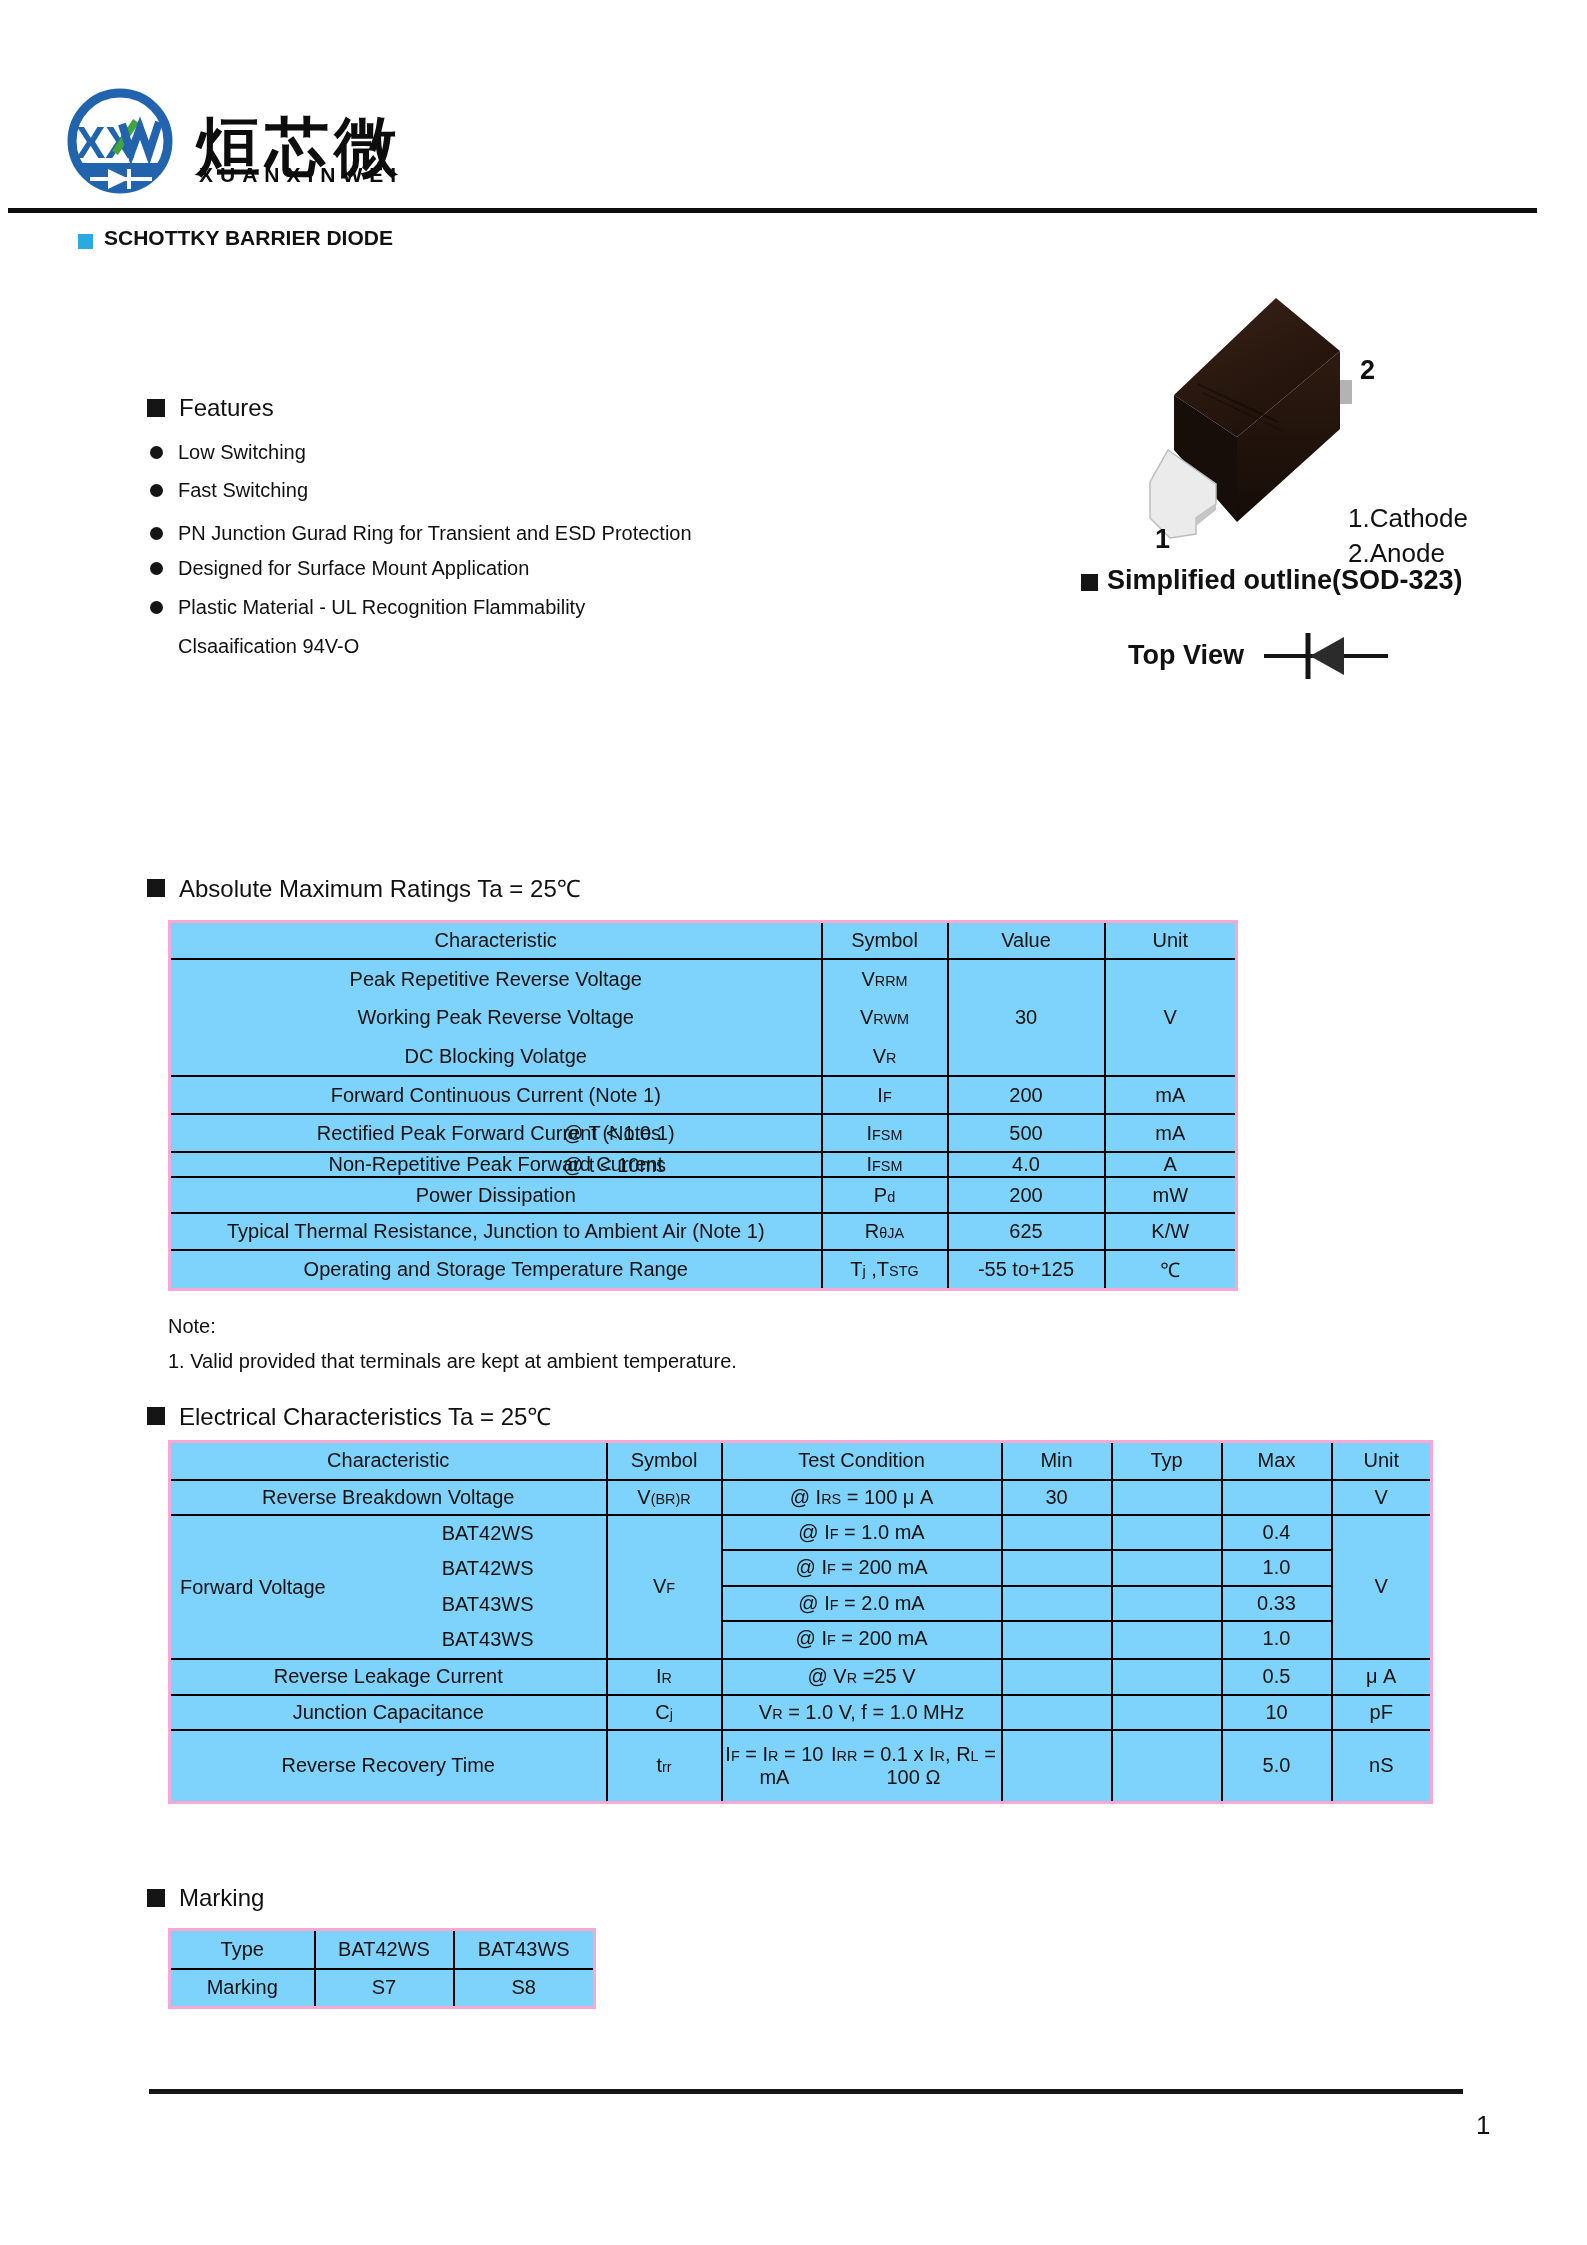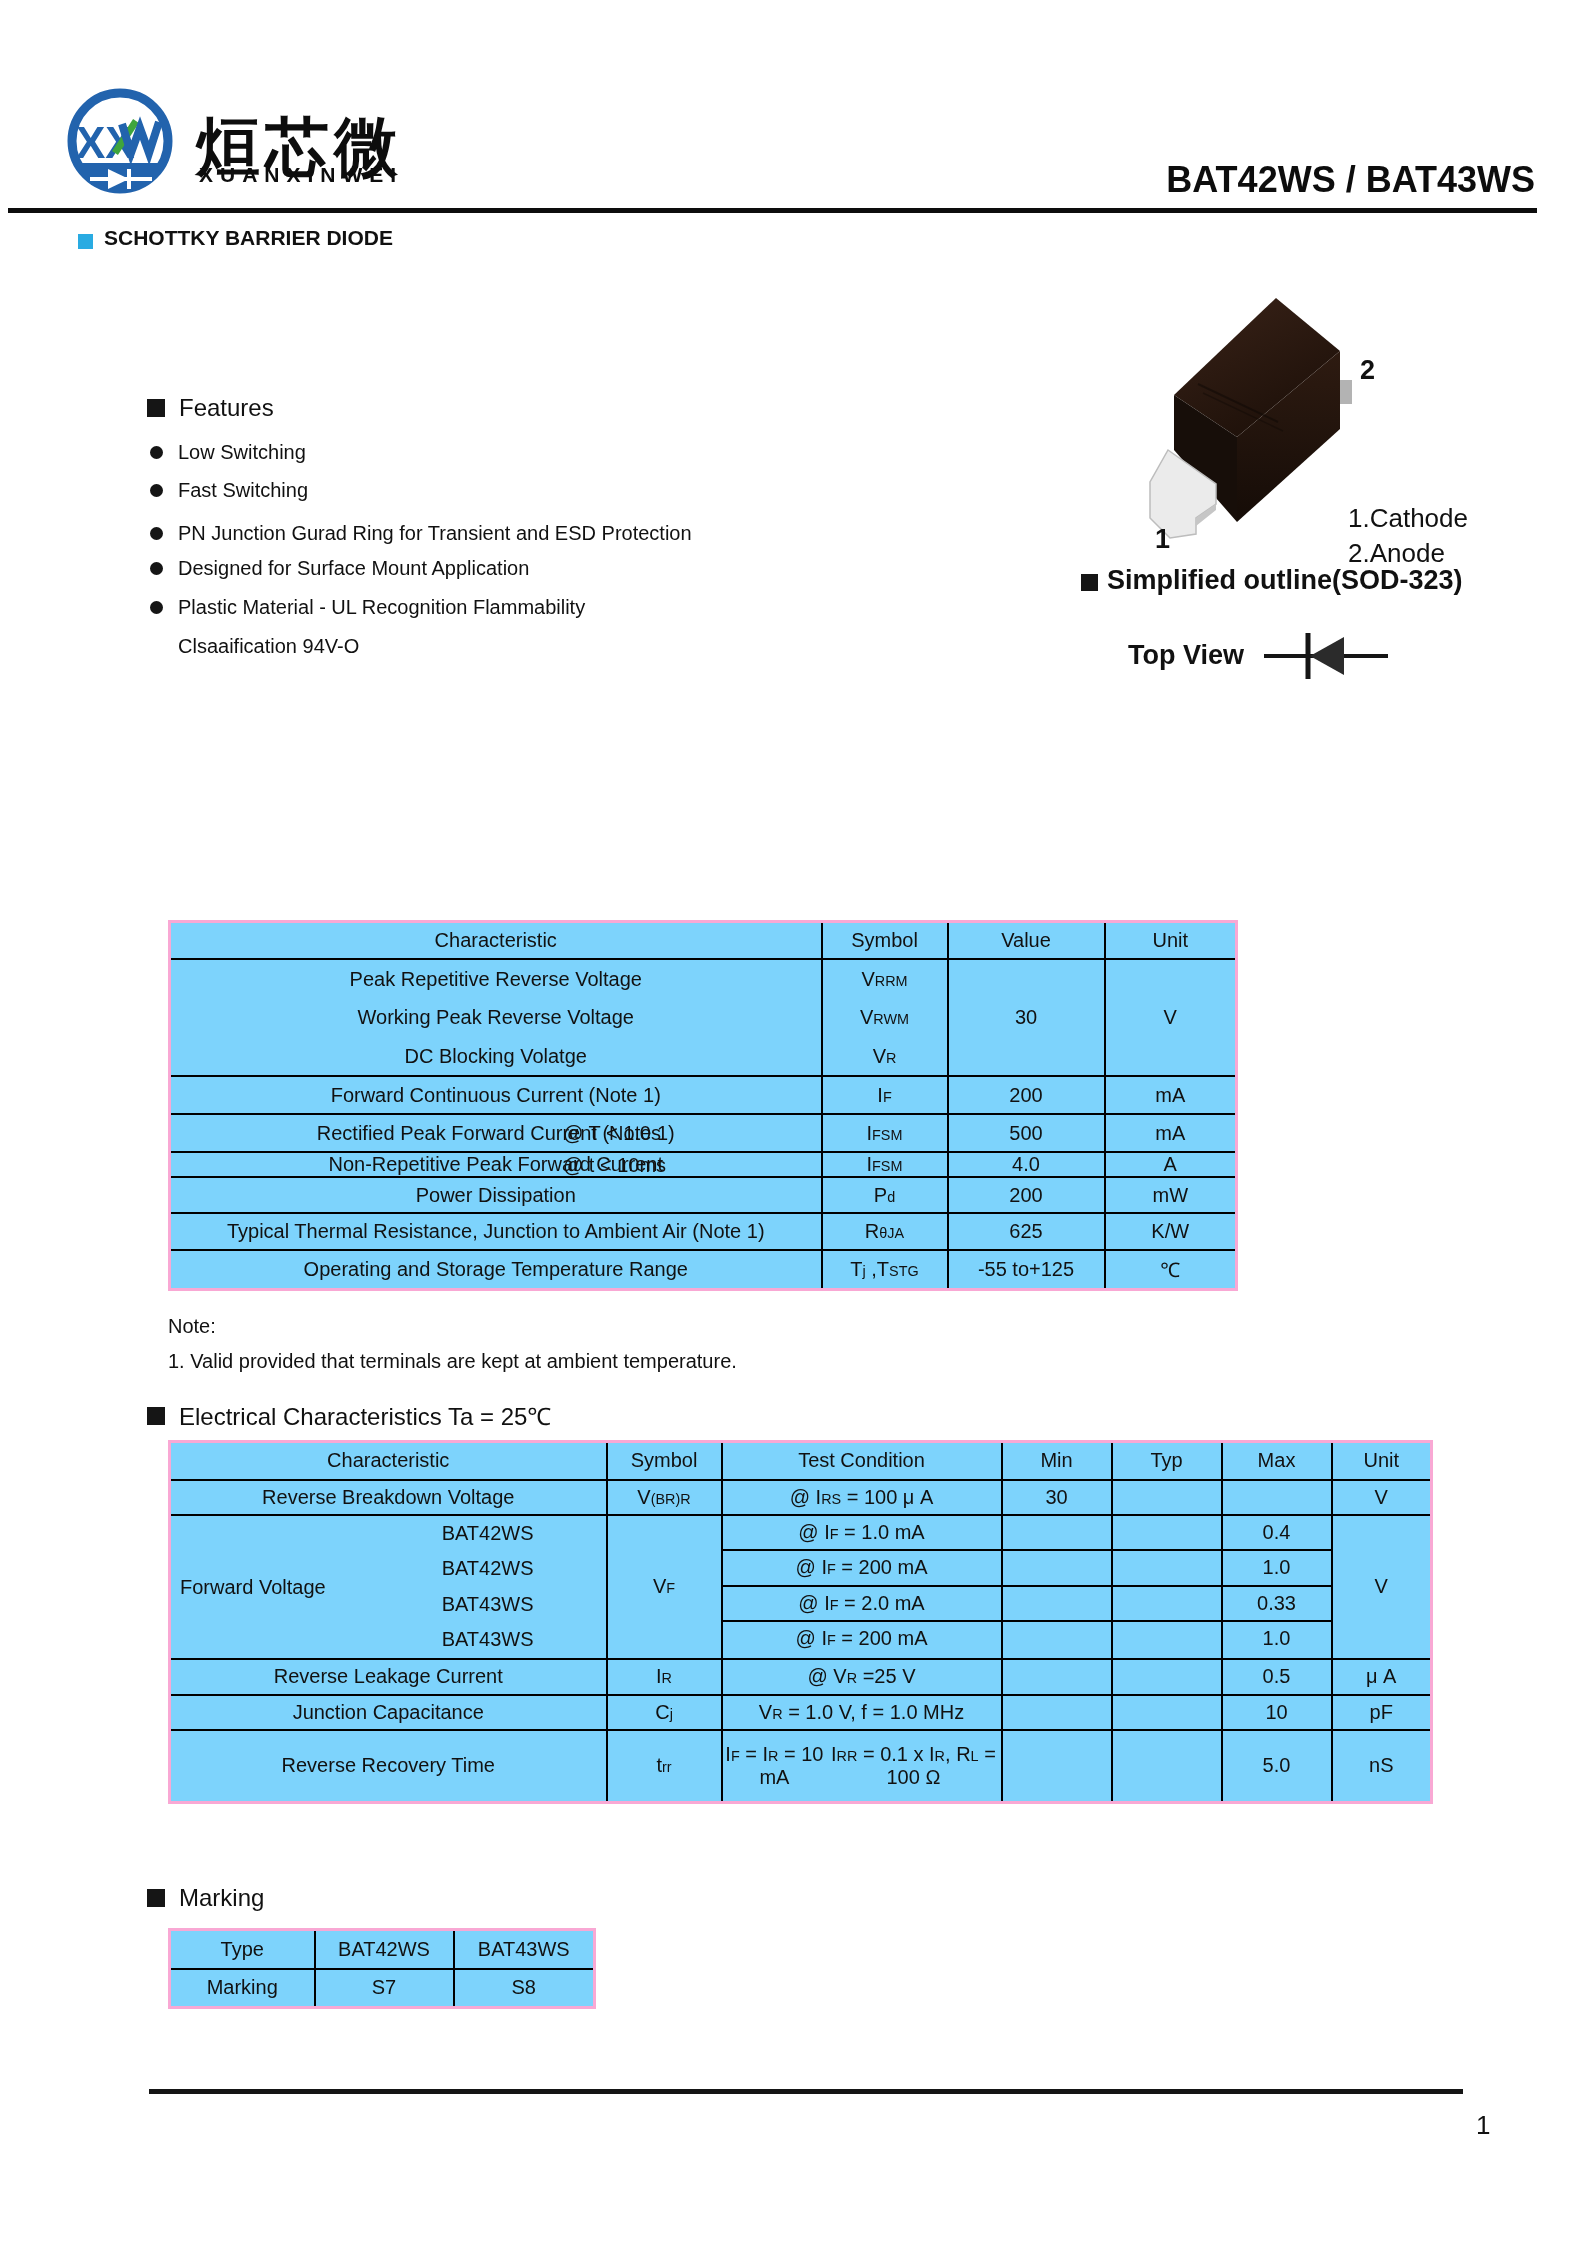--- a/index.html
+++ b/index.html
@@ -60,21 +60,20 @@
       </clipPath>
     <circle cx="58" cy="57" r="48" fill="#2263ad" clip-path="url(#chordClip)"></circle>
     <g>
       <line x1="28" y1="95" x2="90" y2="95" stroke="#ffffff" stroke-width="4"></line>
       <polygon points="46,85 46,105 67,95" fill="#ffffff"></polygon>
       <line x1="67" y1="85" x2="67" y2="105" stroke="#ffffff" stroke-width="4"></line>
     </g>
   </svg>
   <div class="abs brand-cn">烜芯微</div>
   <div class="abs brand-en">XUANXINWEI</div>
-  <div class="abs part-number">BAT42WS / BAT43WS</div>
   <div class="abs header-rule"></div>
   <div class="abs subtitle-bullet"></div>
   <div class="abs subtitle">SCHOTTKY BARRIER DIODE</div>
 
   <div class="sec" style="left:147px;top:394px;">
     <span class="sq"></span>
     <span>Features</span>
   </div>
   <div class="feat" style="top:441px;">
     <span class="dot"></span>
@@ -124,20 +123,24 @@
   <div class="abs pkg-pin-label" style="left:1348px;top:538px;">2.Anode</div>
   <div class="abs outline-sq"></div>
   <div class="abs outline-title">Simplified outline(SOD-323)</div>
   <div class="abs top-view">Top View</div>
   <svg class="abs" style="left:1260px;top:630px;" width="135" height="52" viewBox="0 0 135 52">
     <line x1="4" y1="26" x2="128" y2="26" stroke="#151515" stroke-width="4"></line>
     <line x1="48" y1="3" x2="48" y2="49" stroke="#151515" stroke-width="5"></line>
     <polygon points="50,26 84,7 84,45" fill="#2b2b2b"></polygon>
   </svg>
 
+  <div class="sec" style="left:147px;top:871px;">
+    <span class="sq"></span>
+    <span>Absolute Maximum Ratings Ta = 25℃</span>
+  </div>
 
   <table class="dt" style="left:168px;top:920px;width:1067px;">
     <colgroup>
         <col style="width:652px">
         <col style="width:126px">
         <col style="width:157px">
         <col style="width:132px">
       </colgroup>
     <tbody>
         <tr style="height:37px">

